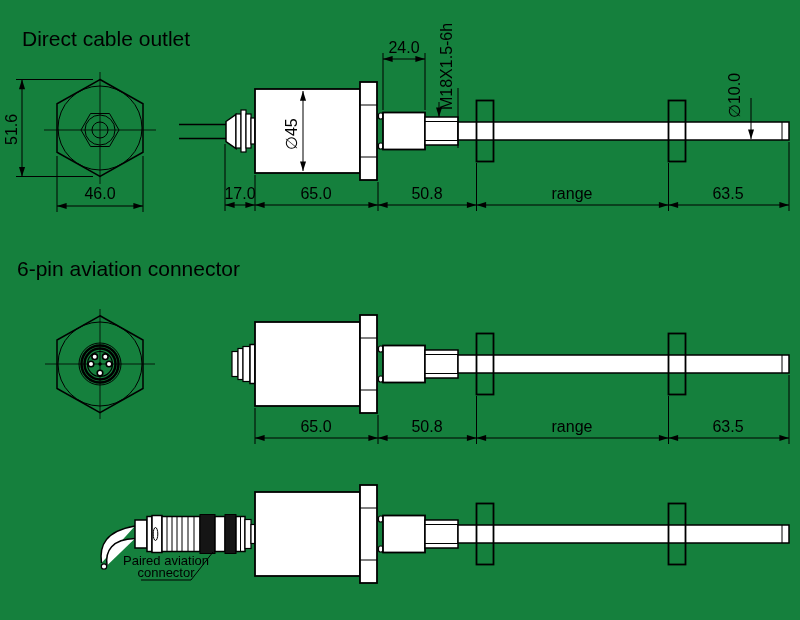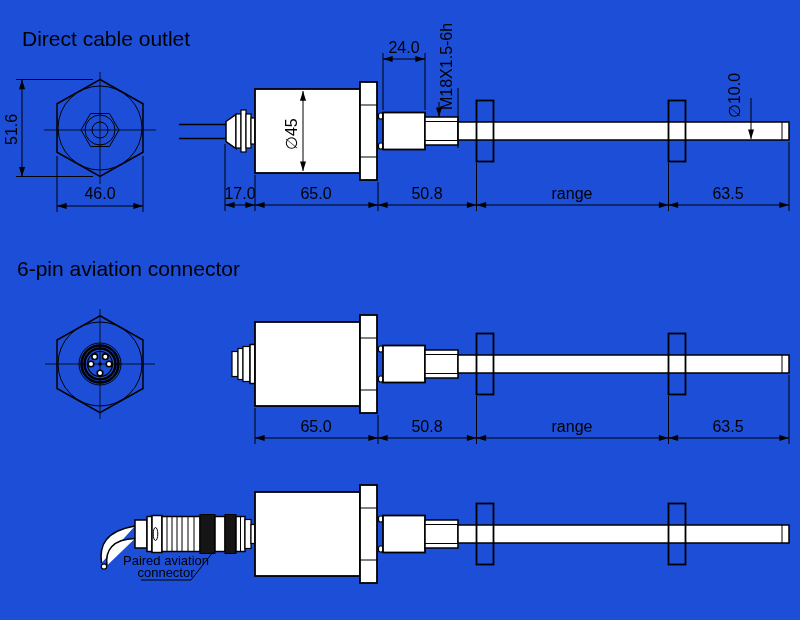--- a/index.html
+++ b/index.html
@@ -1,16 +1,16 @@
 <!DOCTYPE html>
 <html><head>
 <meta charset="utf-8">
 <style>
   html,body { margin:0; padding:0; background:#ffffff; }
-  .stage { position:relative; width:800px; height:620px; background:#1d4ed8; overflow:hidden; }
+  .stage { position:relative; width:800px; height:620px; background:#15803d; overflow:hidden; }
   svg { display:block; }
   text { font-family:"Liberation Sans","DejaVu Sans",sans-serif; fill:#000000; }
   .t-title   { font-size:21px; }
   .t-dim     { font-size:16px; text-anchor:middle; }
   .t-dim-rot { font-size:16px; text-anchor:start; }
   .t-callout { font-size:13px; text-anchor:middle; }
   .ln  { stroke:#000; stroke-width:1;   fill:none; }
   .cl  { stroke:#000; stroke-width:0.8; fill:none; }
   .p18 { fill:#fff; stroke:#000; stroke-width:1.8; }
   .p15 { fill:#fff; stroke:#000; stroke-width:1.5; }

